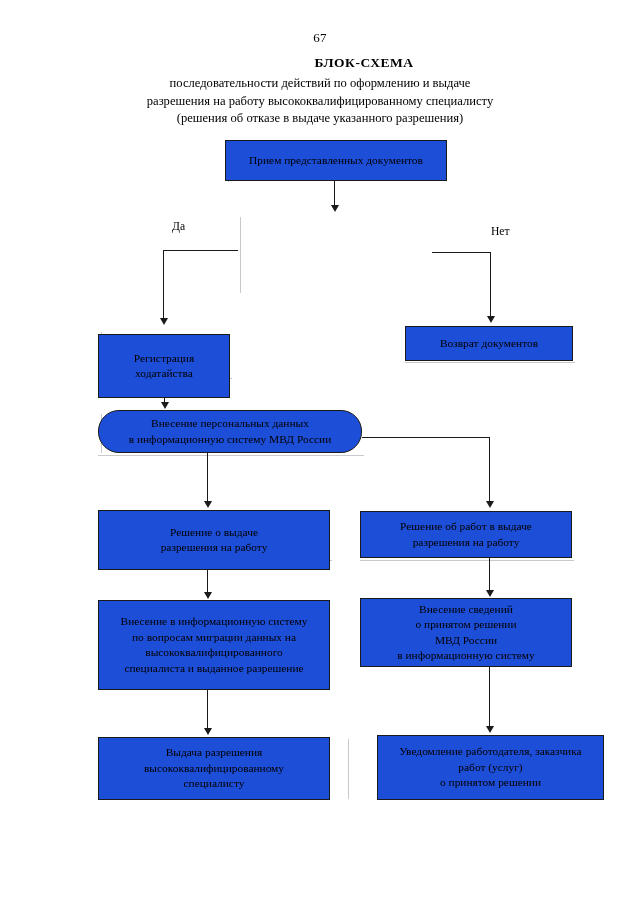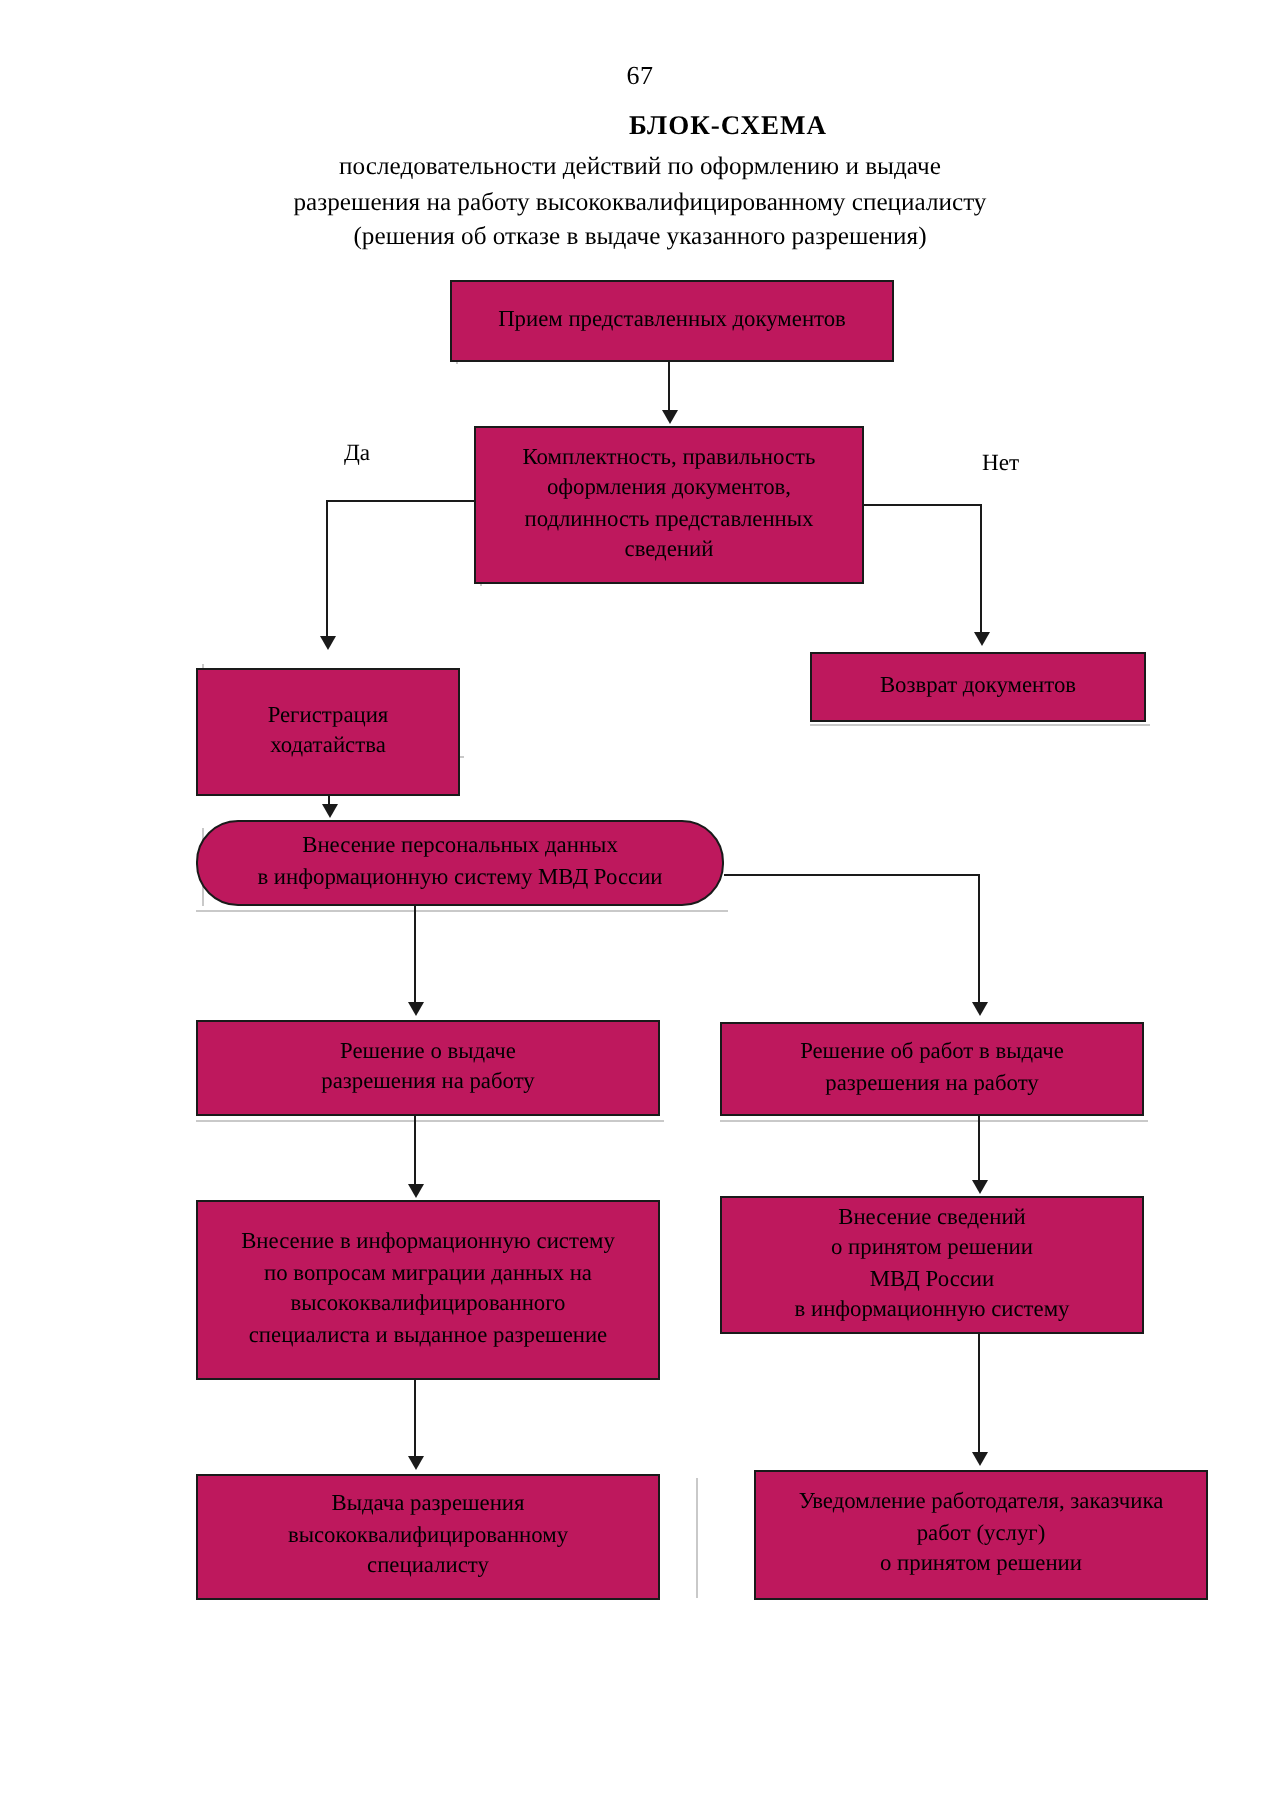--- a/index.html
+++ b/index.html
@@ -48,21 +48,21 @@
     font-size: 12.6px;
     line-height: 17.5px;
   }
   .doc-subtitle div { white-space: nowrap; }
 
   
   .node {
     position: absolute;
     box-sizing: border-box;
     border: 1px solid #1a1a1a;
-    background: #be185d;
+    background: #1d4ed8;
     display: flex;
     align-items: center;
     justify-content: center;
     text-align: center;
     font-size: 11.4px;
     line-height: 15.5px;
     padding: 2px 6px;
     z-index: 3;
   }
   .node .txt { width: 100%; }
@@ -137,28 +137,20 @@
 
   <div class="node" style="left:225px; top:140px; width:222px; height:41px;">
     <div class="txt">
       <span>Прием представленных документов</span>
     </div>
   </div>
 
   <div class="ln-v" style="left:334px; top:181px; height:26px;"></div>
   <div class="arrow" style="left:331px; top:205px;"></div>
 
-  <div class="node" style="left:237px; top:213px; width:195px; height:79px;">
-    <div class="txt">
-      <span>Комплектность, правильность</span>
-      <span>оформления документов,</span>
-      <span>подлинность представленных</span>
-      <span>сведений</span>
-    </div>
-  </div>
 
   <div class="edge-label" style="left:172px; top:220px;">Да</div>
   <div class="ln-h" style="left:163px; top:250px; width:75px;"></div>
   <div class="ln-v" style="left:163px; top:250px; height:70px;"></div>
   <div class="arrow" style="left:160px; top:318px;"></div>
 
   <div class="edge-label" style="left:491px; top:225px;">Нет</div>
   <div class="ln-h" style="left:432px; top:252px; width:59px;"></div>
   <div class="ln-v" style="left:490px; top:252px; height:66px;"></div>
   <div class="arrow" style="left:487px; top:316px;"></div>
@@ -186,21 +178,21 @@
     </div>
   </div>
 
   <div class="ln-v" style="left:207px; top:453px; height:50px;"></div>
   <div class="arrow" style="left:204px; top:501px;"></div>
 
   <div class="ln-h" style="left:362px; top:437px; width:128px;"></div>
   <div class="ln-v" style="left:489px; top:437px; height:66px;"></div>
   <div class="arrow" style="left:486px; top:501px;"></div>
 
-  <div class="node" style="left:98px; top:510px; width:232px; height:48px;">
+  <div class="node" style="left:98px; top:510px; width:232px; height:60px;">
     <div class="txt">
       <span>Решение о выдаче</span>
       <span>разрешения на работу</span>
     </div>
   </div>
 
   <div class="node" style="left:360px; top:511px; width:212px; height:47px;">
     <div class="txt">
       <span>Решение об работ в выдаче</span>
       <span>разрешения на работу</span>

